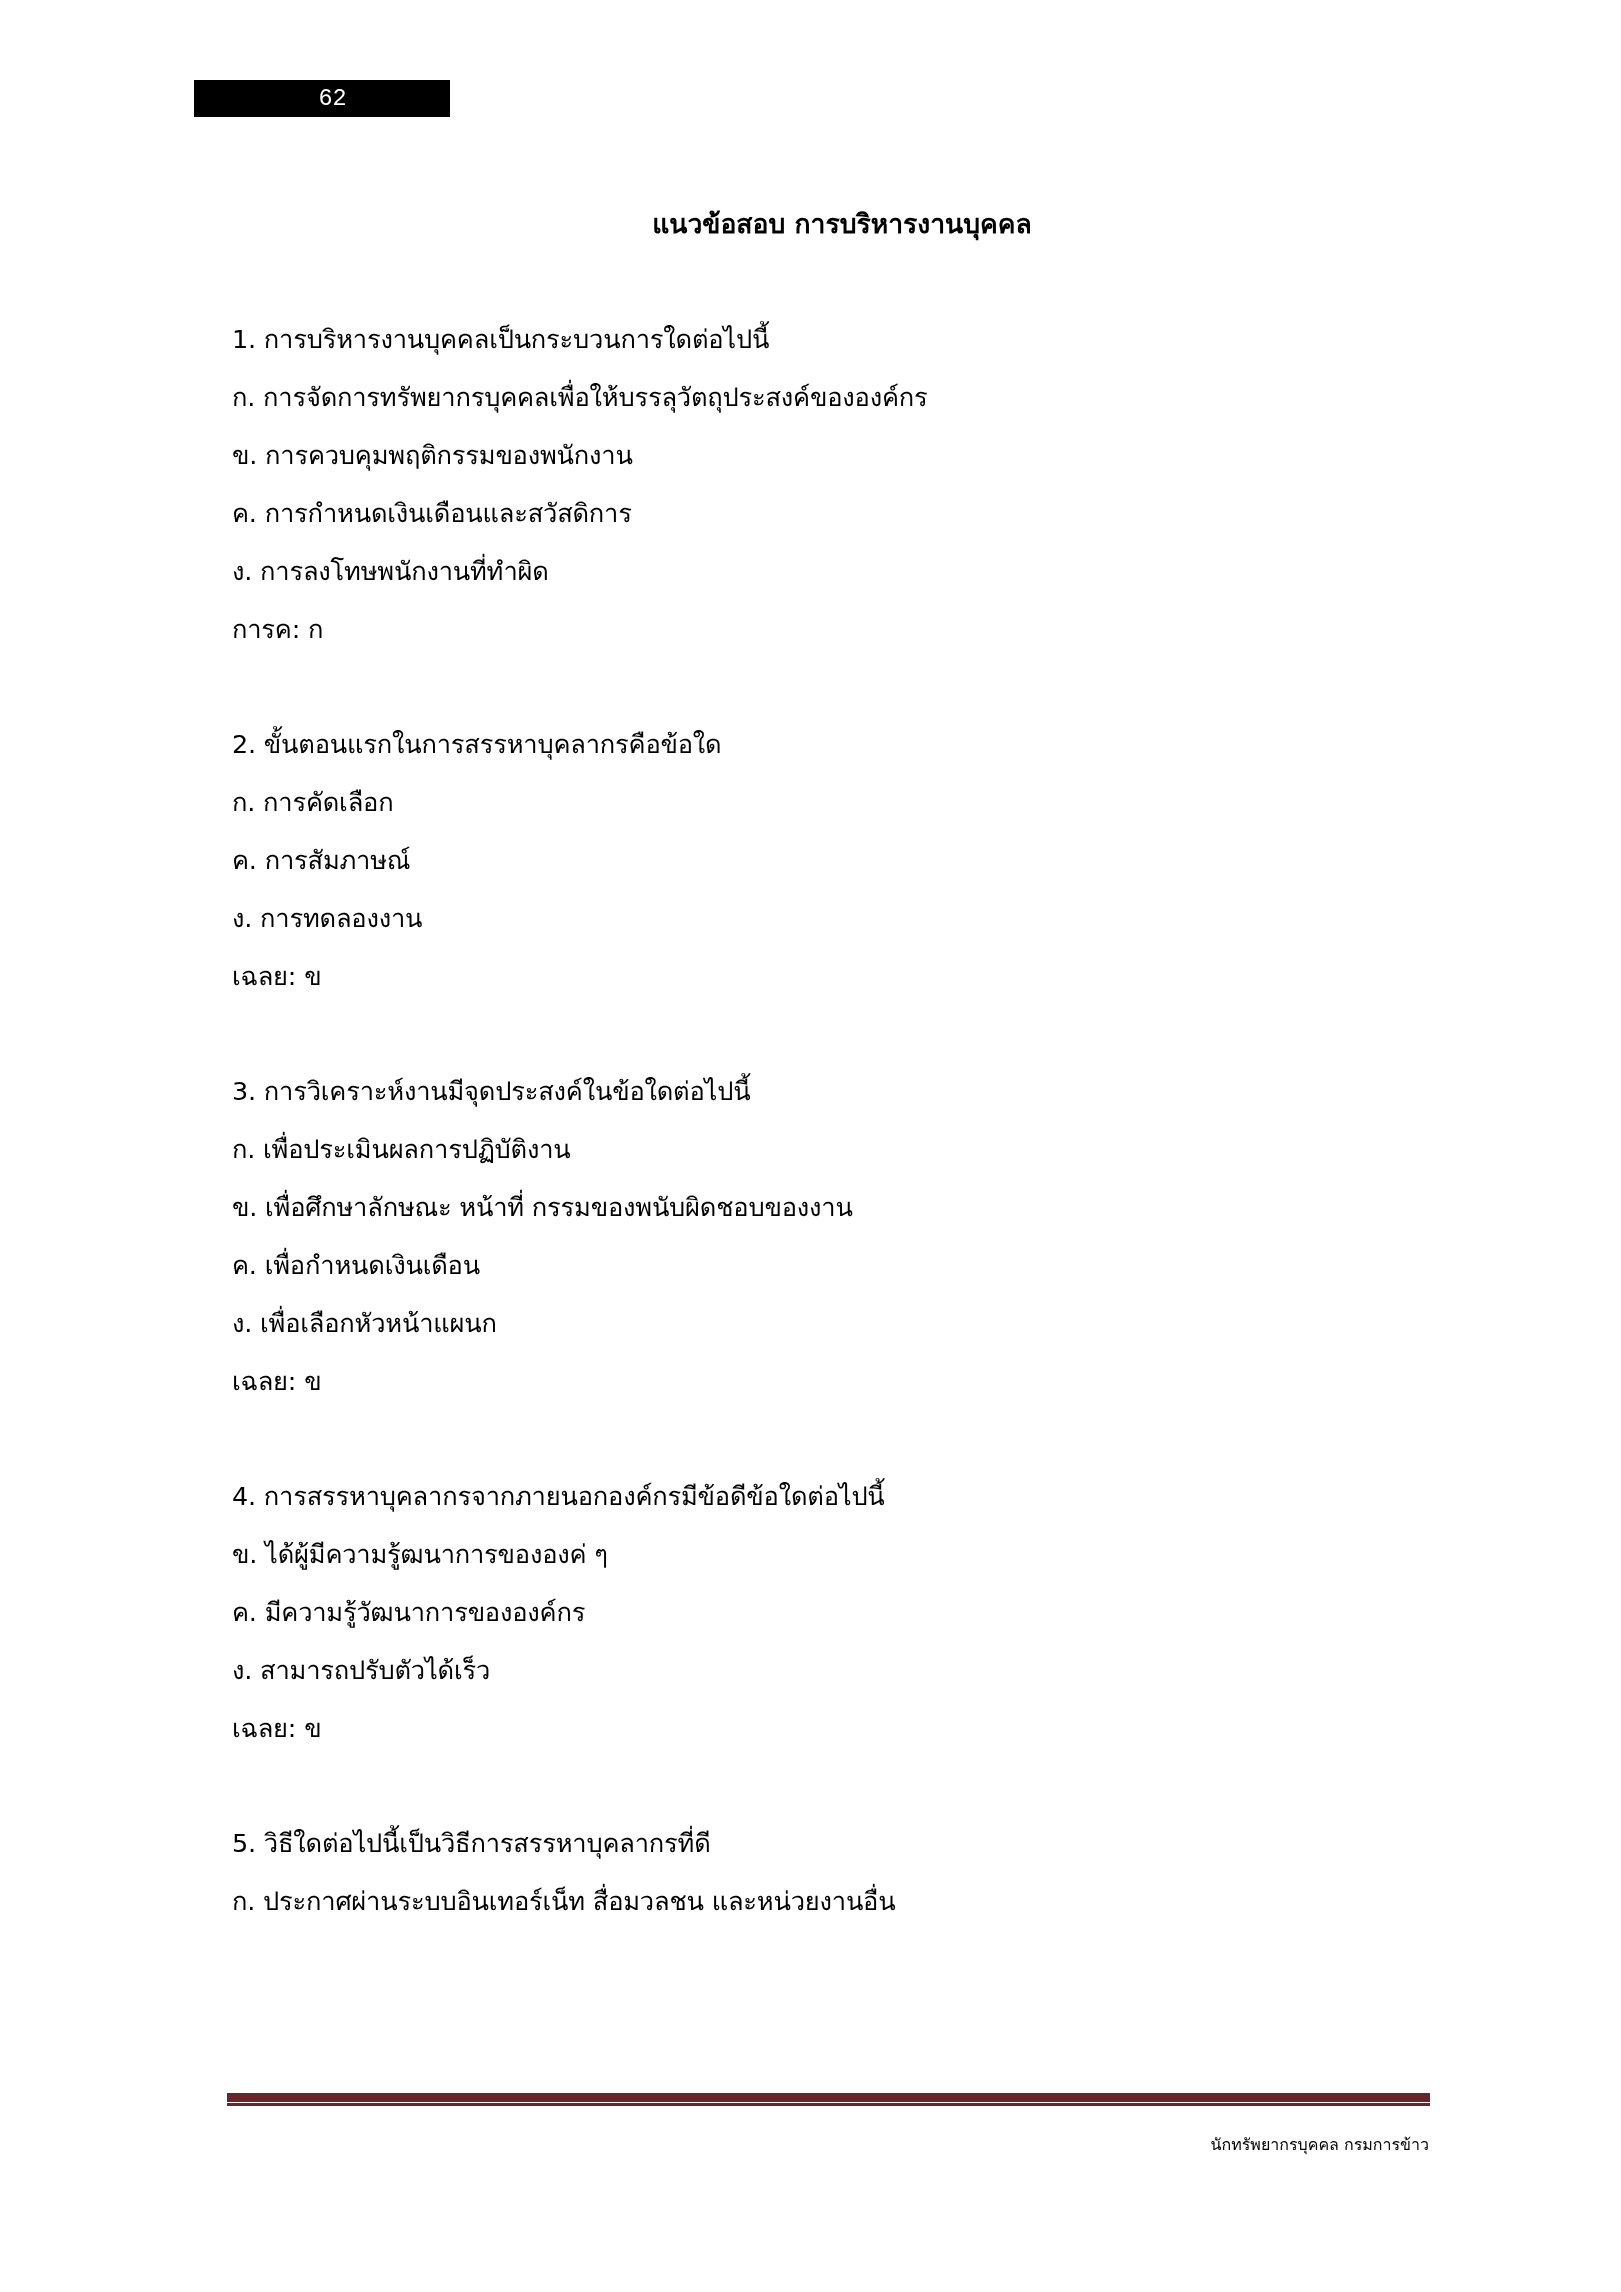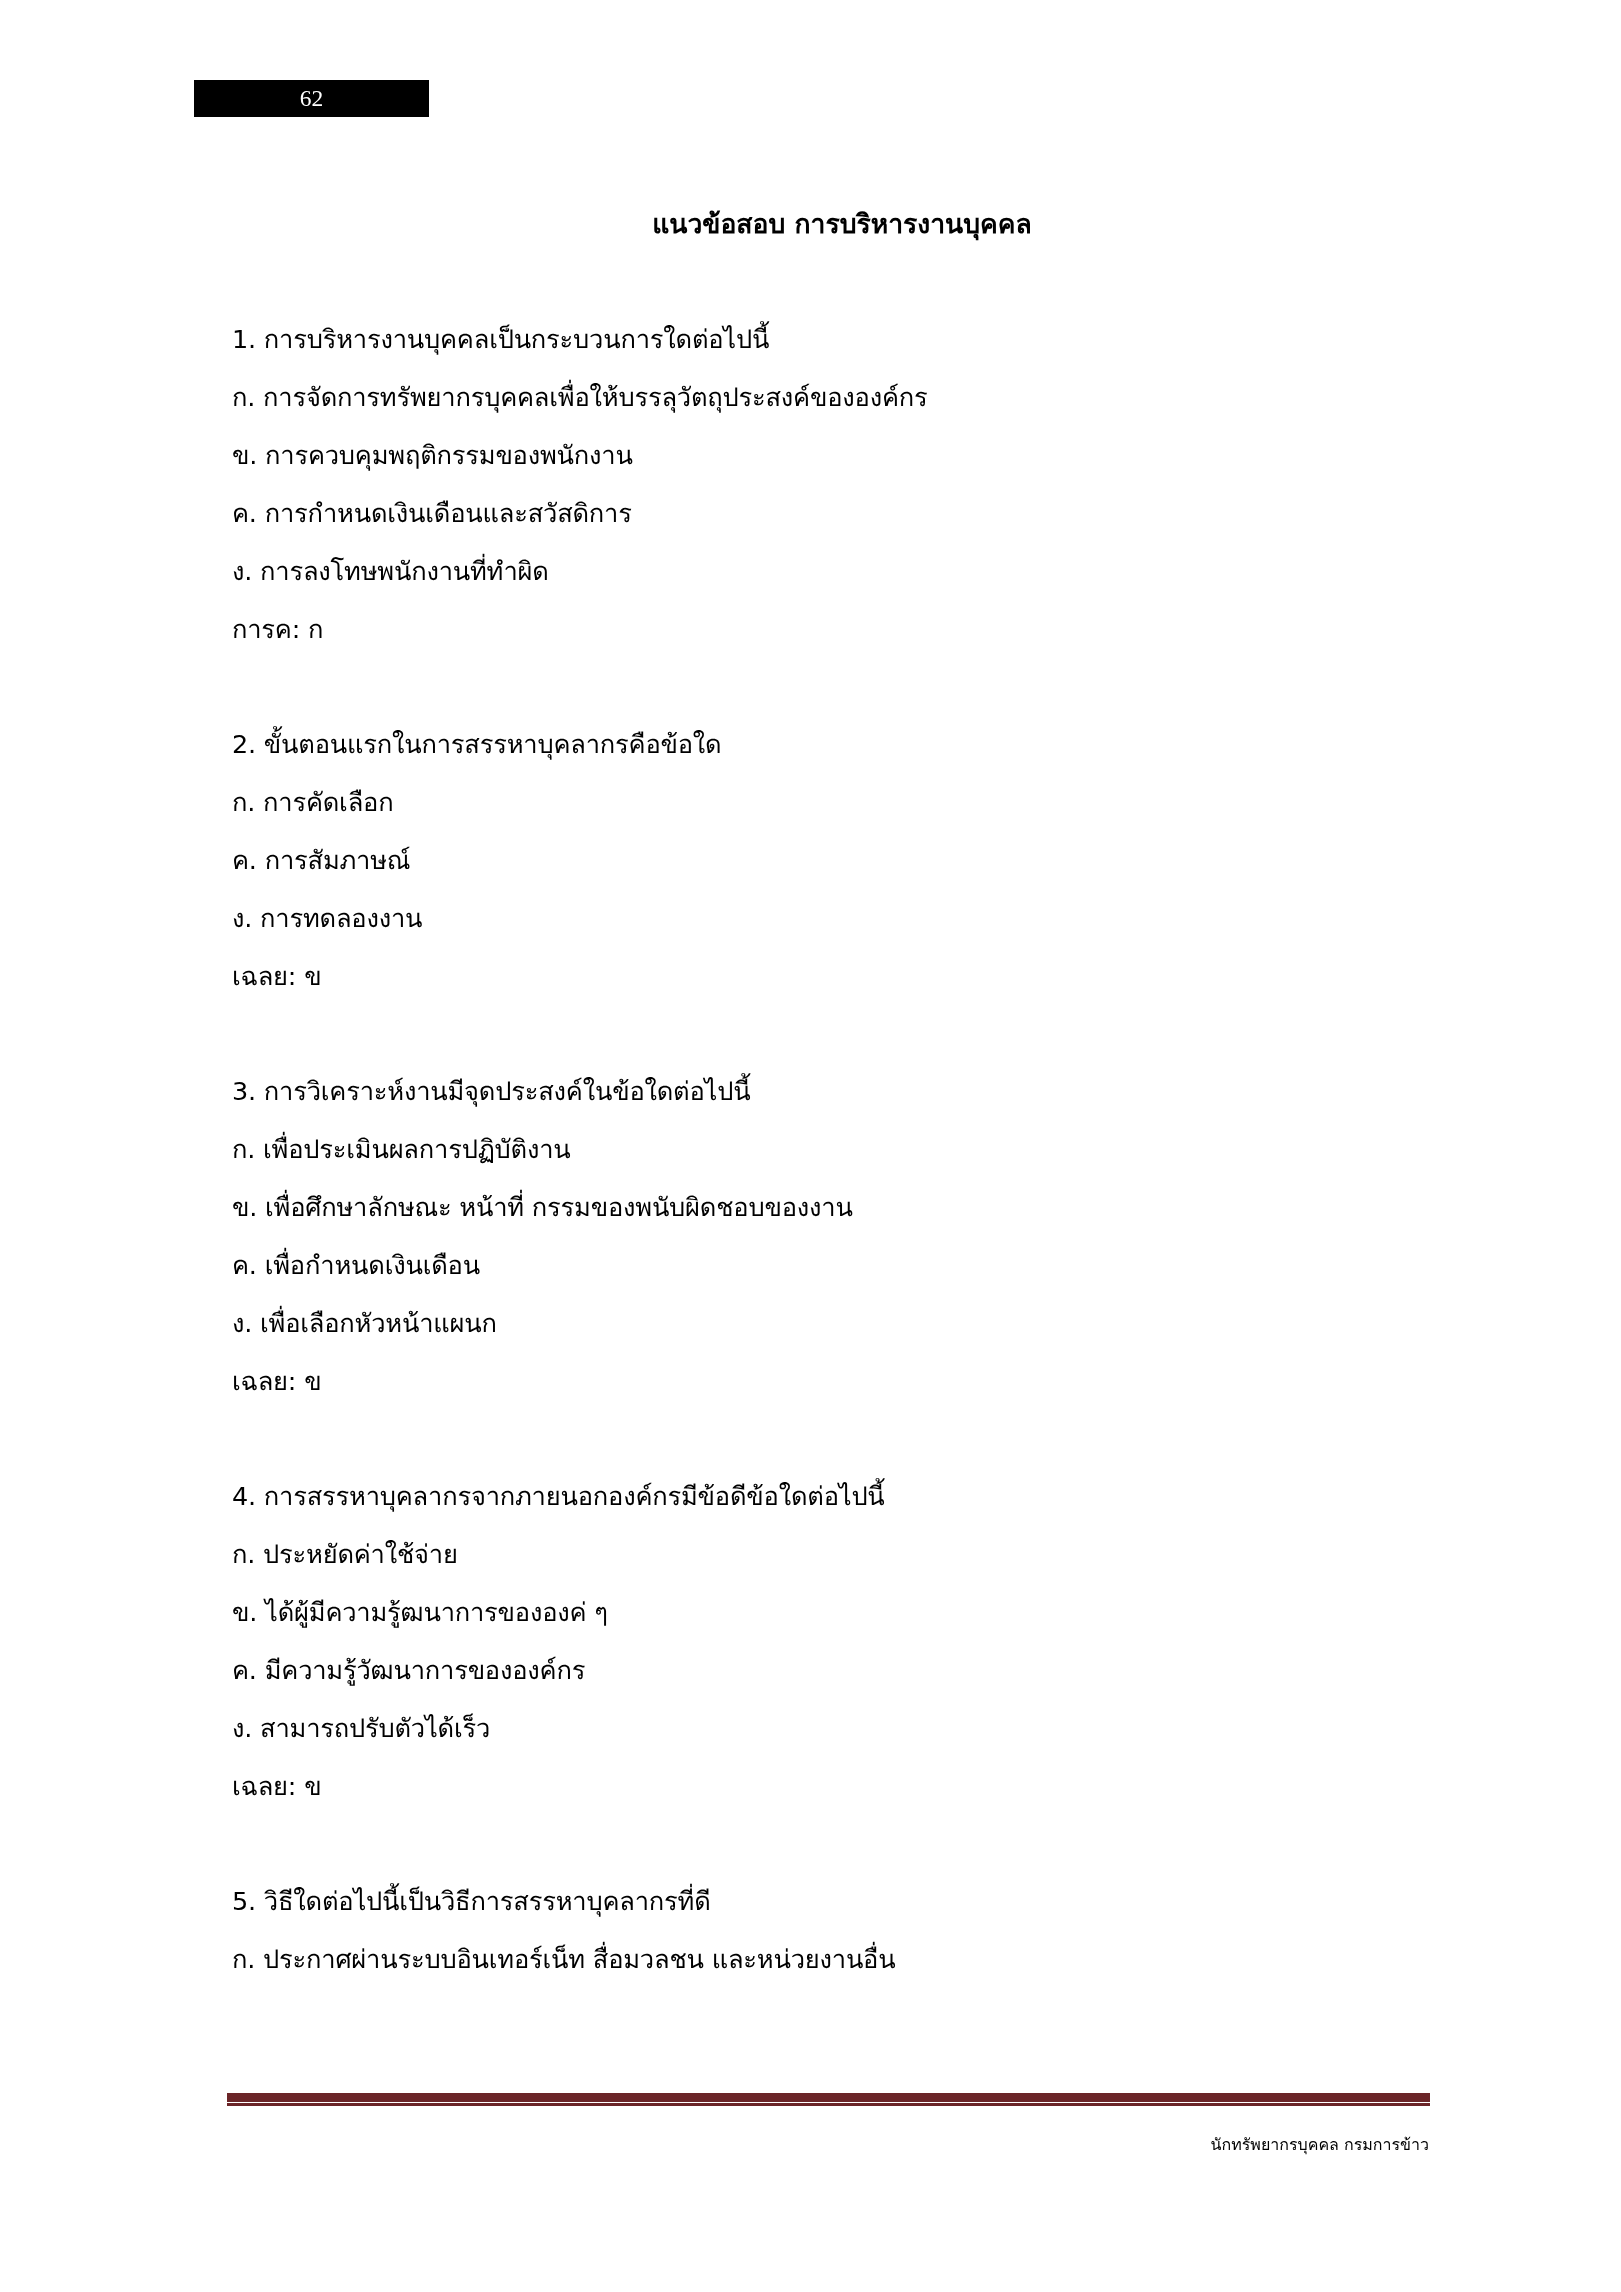--- a/index.html
+++ b/index.html
@@ -3,21 +3,21 @@
 <meta charset="utf-8">
 <style>
   html, body { margin: 0; padding: 0; background: #ffffff; }
   body {
     width: 1621px; height: 2293px; position: relative; overflow: hidden;
     font-family: "DejaVu Sans", sans-serif; color: #000;
   }
   .page-number-box {
     position: absolute; left: 194px; top: 80px; width: 235px; height: 37px;
     background: #000; color: #fff; text-align: center;
-    font-family: Liberation Serif, serif; font-size: 23.5px; line-height: 37px;
+    font-family: Liberation Mono, monospace; font-size: 23.5px; line-height: 37px; padding-left: 21px;
   }
   .doc-title {
     position: absolute; left: 0; width: 1684px; top: 204px; text-align: center;
     font-family: "DejaVu Sans", sans-serif; font-weight: bold; font-size: 26.5px; line-height: 39px;
   }
   .questions {
     position: absolute; left: 232px; top: 310px; width: 1206px;
   }
   .question { margin-bottom: 57px; }
   .line {
@@ -65,21 +65,20 @@
     <div class="line">3. การวิเคราะห์งานมีจุดประสงค์ในข้อใดต่อไปนี้</div>
     <div class="line">ก. เพื่อประเมินผลการปฏิบัติงาน</div>
     <div class="line">ข. เพื่อศึกษาลักษณะ หน้าที่ กรรมของพนับผิดชอบของงาน</div>
     <div class="line">ค. เพื่อกำหนดเงินเดือน</div>
     <div class="line">ง. เพื่อเลือกหัวหน้าแผนก</div>
     <div class="line">เฉลย: ข</div>
   </div>
 
   <div class="question">
     <div class="line">4. การสรรหาบุคลากรจากภายนอกองค์กรมีข้อดีข้อใดต่อไปนี้</div>
-    <div class="line">ก. ประหยัดค่าใช้จ่าย</div>
     <div class="line">ข. ได้ผู้มีความรู้ฒนาการขององค่ ๆ</div>
     <div class="line">ค. มีความรู้วัฒนาการขององค์กร</div>
     <div class="line">ง. สามารถปรับตัวได้เร็ว</div>
     <div class="line">เฉลย: ข</div>
   </div>
 
   <div class="question">
     <div class="line">5. วิธีใดต่อไปนี้เป็นวิธีการสรรหาบุคลากรที่ดี</div>
     <div class="line">ก. ประกาศผ่านระบบอินเทอร์เน็ท สื่อมวลชน และหน่วยงานอื่น</div>
   </div>

